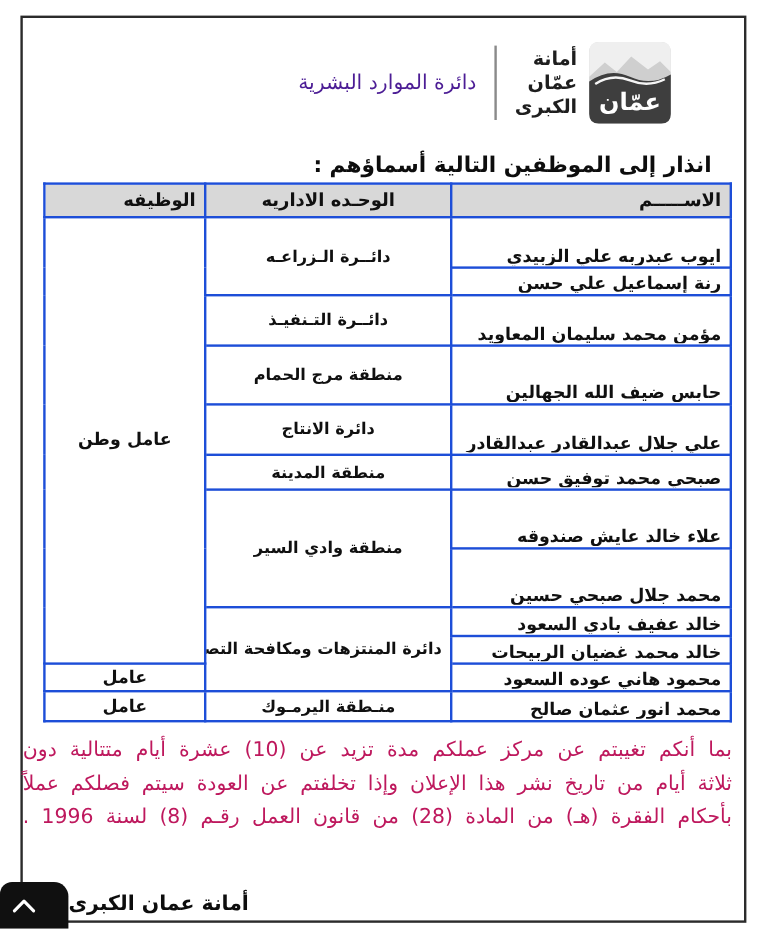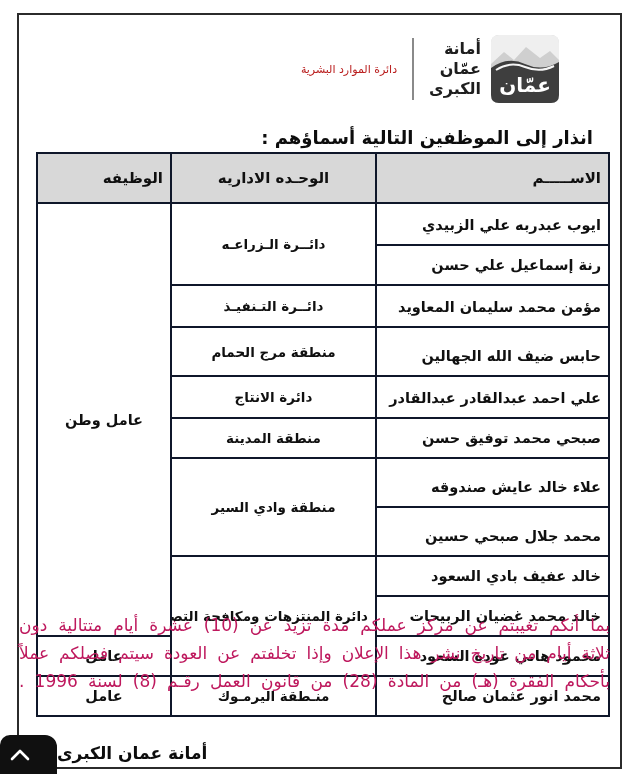--- a/index.html
+++ b/index.html
@@ -16,33 +16,33 @@
   .logo-block{
     position:absolute;top:18px;right:60px;height:72px;
     display:flex;direction:rtl;align-items:center;gap:9px;
   }
   .logo-icon{width:70px;height:70px;display:block;}
   .logo-stack{
     text-align:right;direction:rtl;font-weight:bold;
     font-size:16px;line-height:20px;color:#1e1e1e;
   }
   .logo-divider{width:2px;height:62px;background:#8a8a8a;margin:0 6px;}
-  .dept-name{font-size:11px;color:#b91c1c;direction:rtl;white-space:nowrap;}
+  .dept-name{font-size:17px;color:#4c1d95;direction:rtl;white-space:nowrap;}
   
   .notice-title{
     position:absolute;top:110px;right:27px;direction:rtl;
     font-size:18px;line-height:26px;font-weight:bold;color:#0d0d0d;white-space:nowrap;margin-left:24px;
   }
   
   table.emp{
     position:absolute;top:137px;right:10px;width:572px;
     border-collapse:collapse;table-layout:fixed;direction:rtl;
   }
   table.emp th,table.emp td{
-    border:2px solid #0f172a;padding:11px 7px;color:#101010;
+    border:2px solid #1d4ed8;padding:0 7px;color:#101010;
     font-weight:bold;overflow:hidden;
   }
   table.emp th{
     background:#d8d8d8;font-size:15px;height:26px;
   }
   th.th-name{text-align:right;}
   th.th-unit{text-align:center;}
   th.th-job{text-align:right;}
   td.name{
     text-align:right;vertical-align:bottom;font-size:14.5px;
@@ -124,21 +124,21 @@
       </tr>
       <tr class="h42">
         <td class="name">مؤمن محمد سليمان المعاويد</td>
         <td class="unit">دائــرة التـنفيـذ</td>
       </tr>
       <tr class="h40">
         <td class="name">حابس ضيف الله الجهالين</td>
         <td class="unit">منطقة مرج الحمام</td>
       </tr>
       <tr class="h42">
-        <td class="name">علي احمد عبدالقادر عبدالقادر</td>
+        <td class="name">علي جلال عبدالقادر عبدالقادر</td>
         <td class="unit">دائرة الانتاج</td>
       </tr>
       <tr class="h41">
         <td class="name">صبحي محمد توفيق حسن</td>
         <td class="unit">منطقة المدينة</td>
       </tr>
       <tr class="h40">
         <td class="name">علاء خالد عايش صندوقه</td>
         <td class="unit" rowspan="2">منطقة وادي السير</td>
       </tr>

